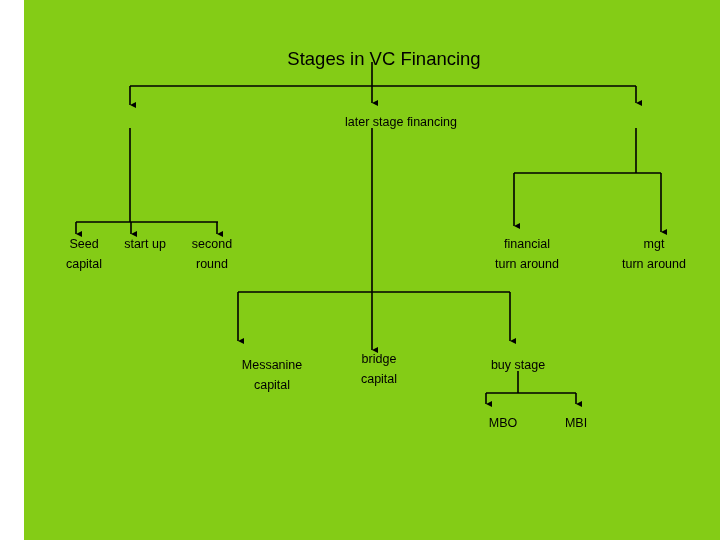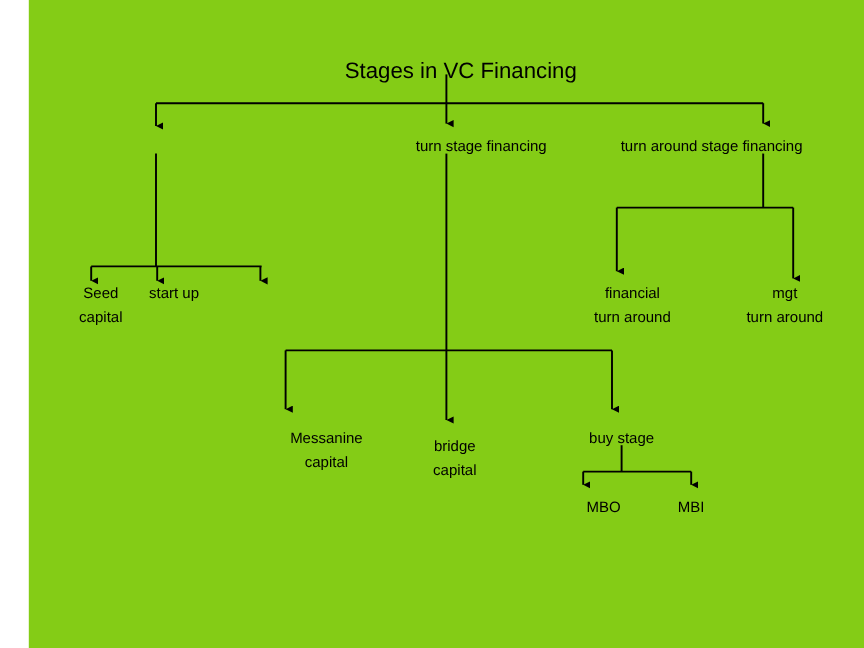--- a/index.html
+++ b/index.html
@@ -101,43 +101,44 @@
     <g stroke="#000000" stroke-width="1.6" fill="none">
       <path d="M494,371 L494,393"></path>
       <path d="M462,393 L552,393"></path>
       <path d="M462,393 L462,404" marker-end="url(#arrowhead)"></path>
       <path d="M552,393 L552,404" marker-end="url(#arrowhead)"></path>
     </g>
   </svg>
 
 
   <div class="node-label" style="left:377px; top:112px;">
-    <span>turn stage financing</span>
+    <span>later stage financing</span>
   </div>
 
-  <div class="node-label" style="left:569px; top:112px;">
-    <span>turn around stage financing</span>
-  </div>
 
   <div class="node-label" style="left:60px; top:234px;">
     <span>Seed</span>
     <span class="line2">capital</span>
   </div>
 
   <div class="node-label" style="left:121px; top:234px;">
     <span>start up</span>
   </div>
 
+  <div class="node-label" style="left:188px; top:234px;">
+    <span>second</span>
+    <span class="line2">round</span>
+  </div>
 
   <div class="node-label" style="left:248px; top:355px;">
     <span>Messanine</span>
     <span class="line2">capital</span>
   </div>
 
-  <div class="node-label" style="left:355px; top:362px;">
+  <div class="node-label" style="left:355px; top:349px;">
     <span>bridge</span>
     <span class="line2">capital</span>
   </div>
 
   <div class="node-label" style="left:494px; top:355px;">
     <span>buy stage</span>
   </div>
 
   <div class="node-label" style="left:503px; top:234px;">
     <span>financial</span>

